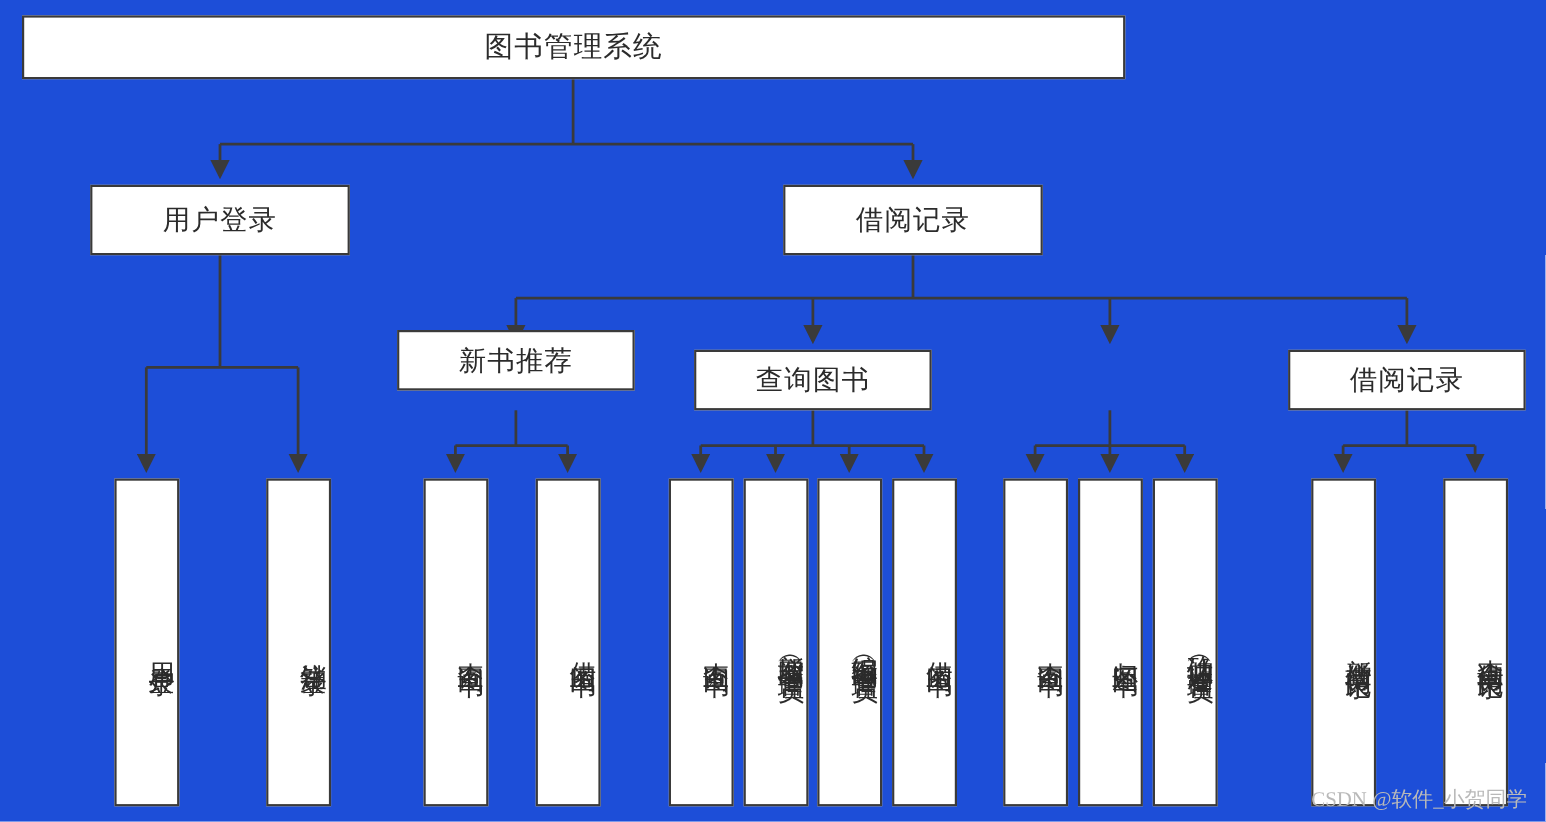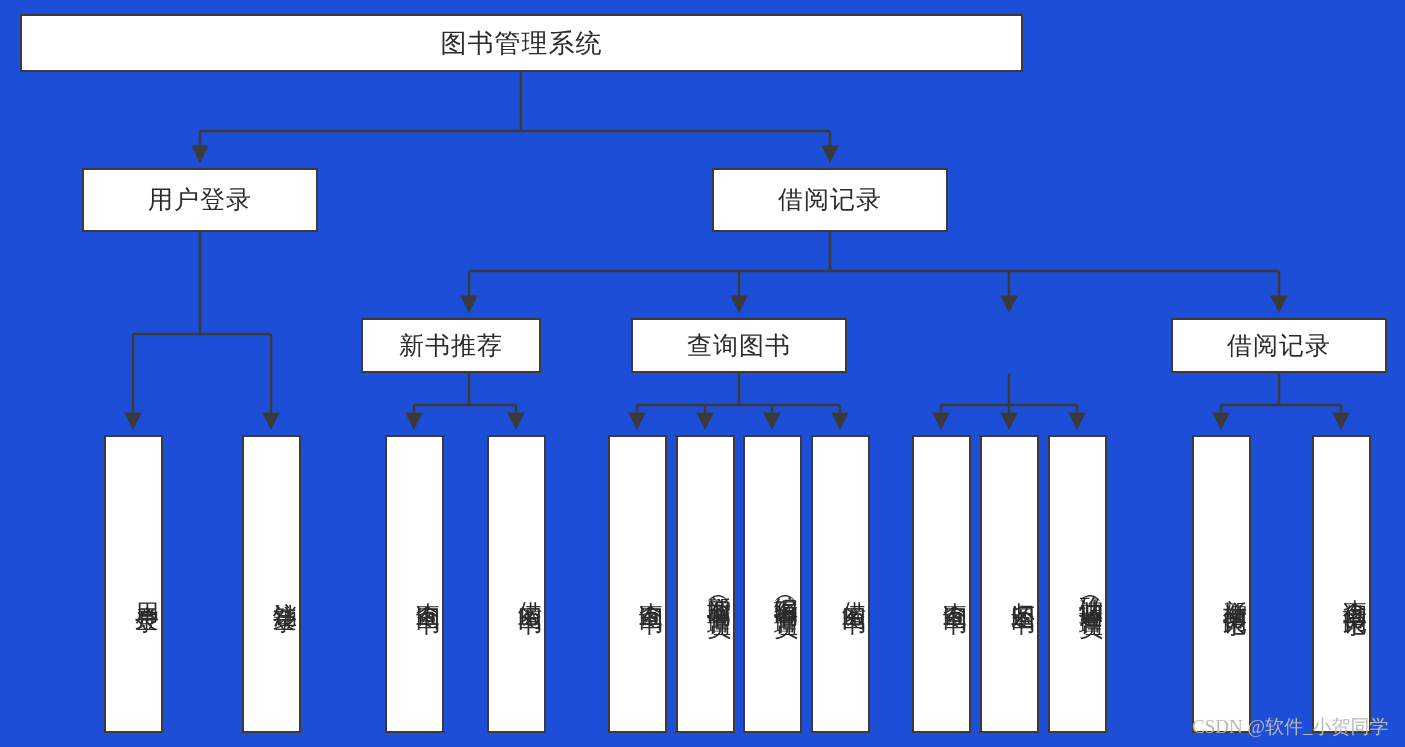--- a/index.html
+++ b/index.html
@@ -127,21 +127,21 @@
   </div>
 
   <div class="node h" style="left:82px; top:168px; width:236px; height:64px;">
     <span class="txt">用户登录</span>
   </div>
 
   <div class="node h" style="left:712px; top:168px; width:236px; height:64px;">
     <span class="txt">借阅记录</span>
   </div>
 
-  <div class="node h" style="left:361px; top:318px; width:180px; height:55px;">
+  <div class="node h" style="left:361px; top:300px; width:216px; height:55px;">
     <span class="txt">新书推荐</span>
   </div>
 
   <div class="node h" style="left:631px; top:318px; width:216px; height:55px;">
     <span class="txt">查询图书</span>
   </div>
 
 
   <div class="node h" style="left:1171px; top:318px; width:216px; height:55px;">
     <span class="txt">借阅记录</span>

